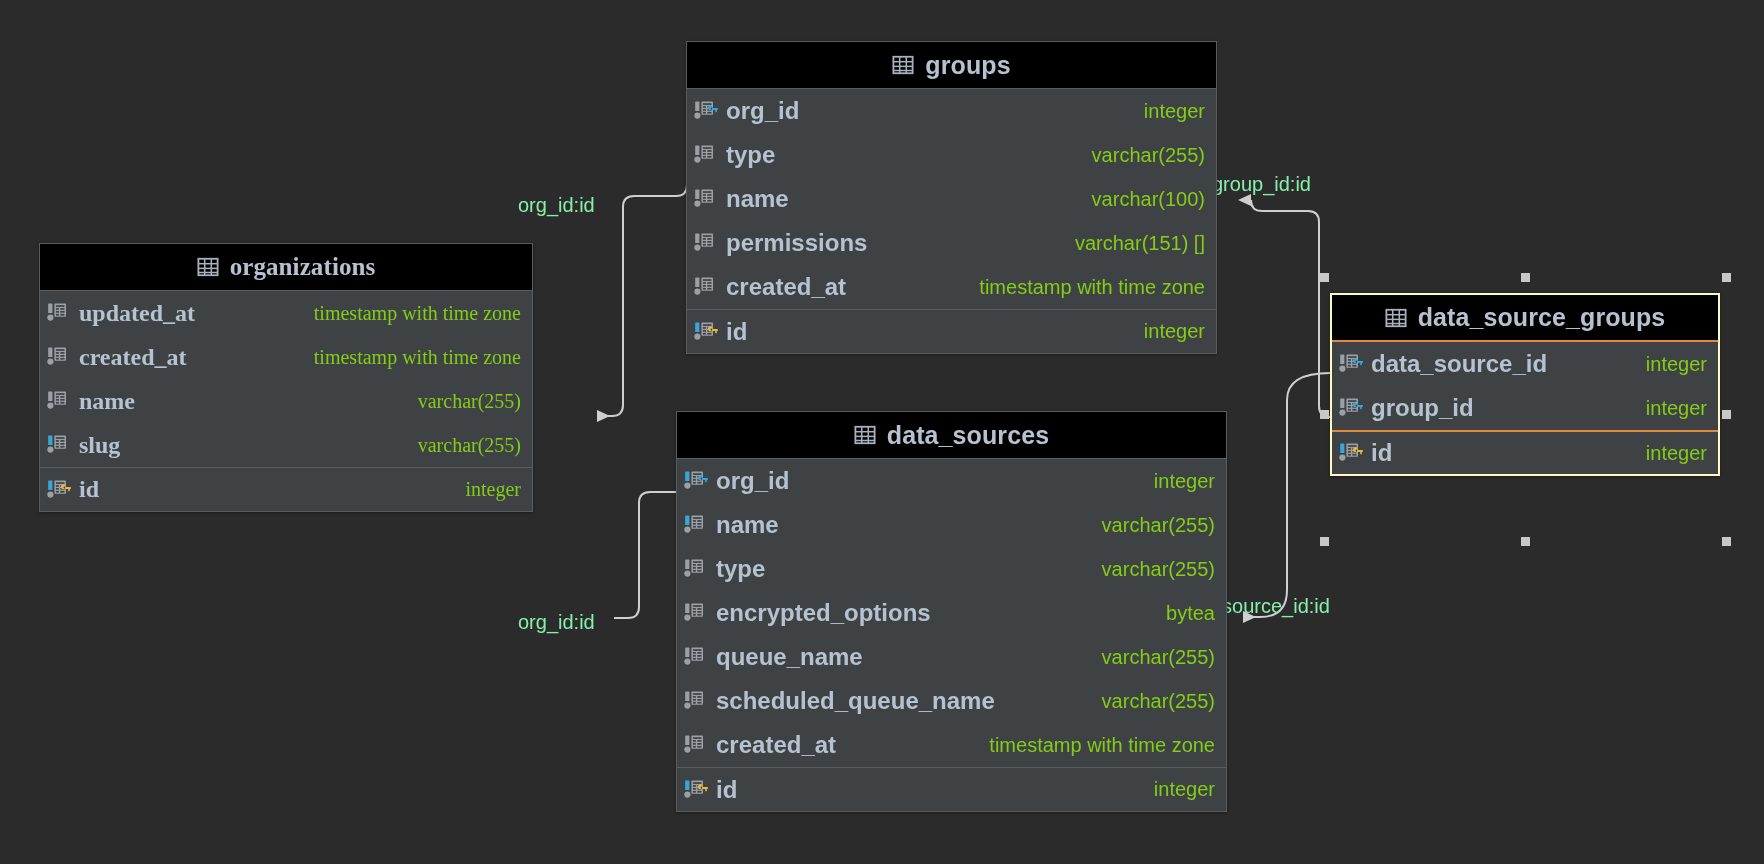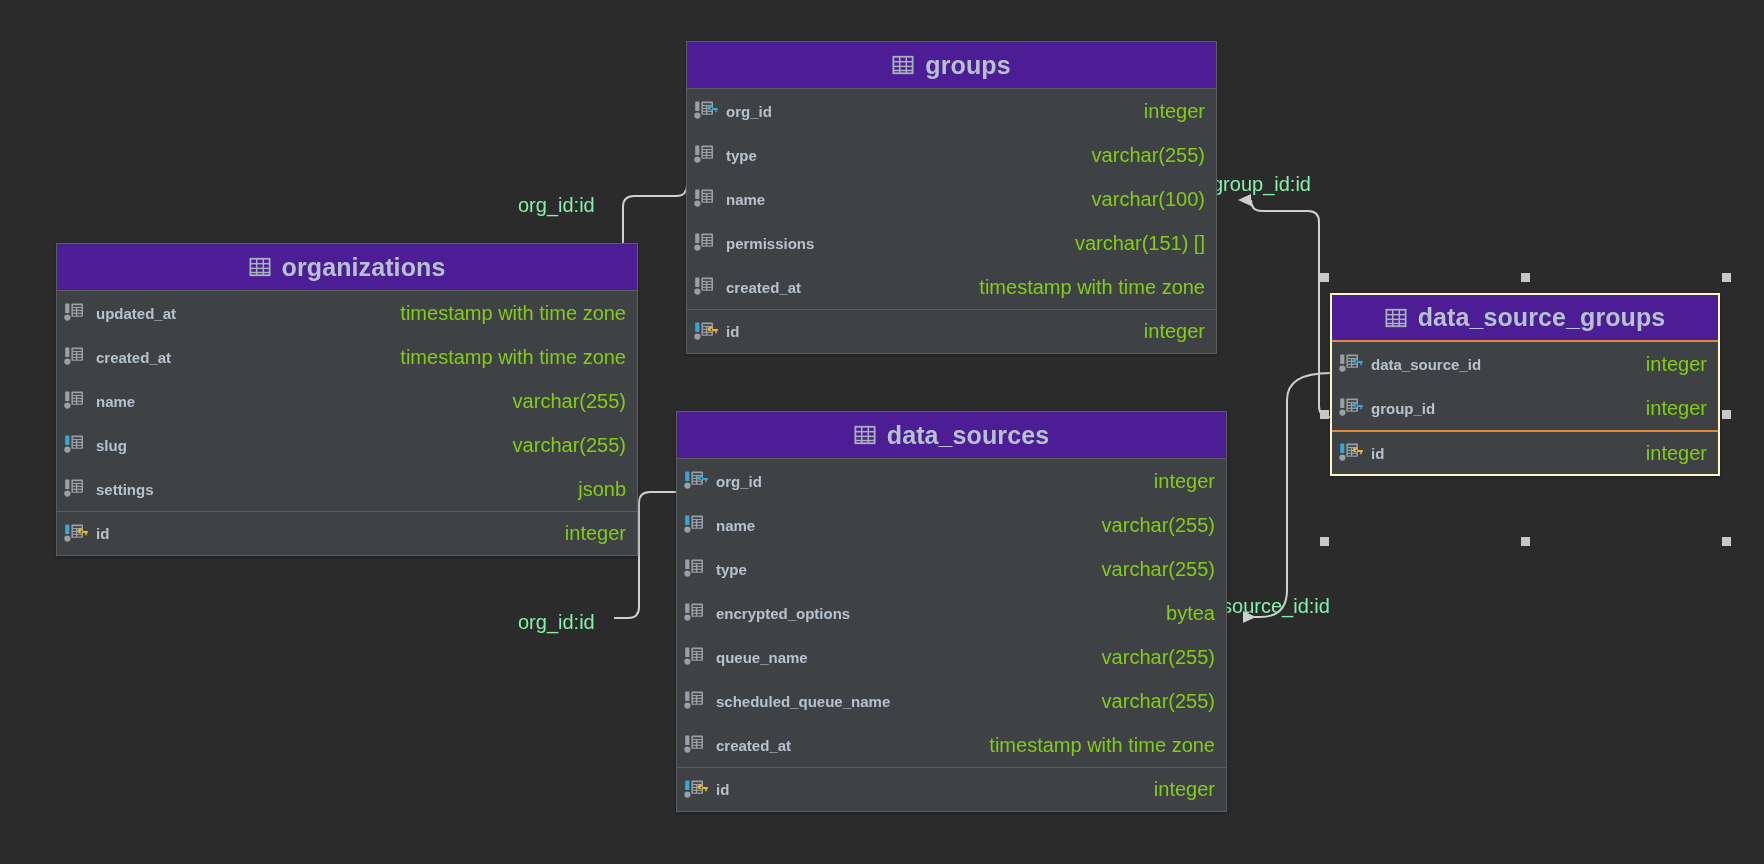--- a/index.html
+++ b/index.html
@@ -17,21 +17,21 @@
     background:#3f4244;
     border:1px solid #5a5d5f;
     box-sizing:border-box;
     box-shadow:0 1px 3px rgba(0,0,0,.35);
   }
   .tbl.sel{ border:2px solid #fef9c3; }
 
   .tbl-head{
     display:flex;align-items:center;justify-content:center;gap:11px;
     height:47px;box-sizing:border-box;
-    background:#4c1d95;
+    background:#000000;
     border-bottom:1px solid #5a5d5f;
   }
   .tbl.sel .tbl-head{border-bottom:2px solid #e08a3c;}
   .tbl-title{
     color:#b6c2cf;font-size:25px;font-weight:bold;letter-spacing:.1px;white-space:nowrap;
   }
 
   .rows{display:block;}
   .row{
     display:flex;align-items:center;
@@ -40,21 +40,21 @@
     gap:6px;
     background:#3f4244;
   }
   .row.pk{
     background:#3f4244;
     border-top:1px solid #5a5d5f;
     text-align:right;
   }
   .tbl.sel .row.pk{border-top:2px solid #e08a3c;}
   .col-name{
-    color:#b6c2cf;font-size:15px;font-weight:bold;white-space:nowrap;
+    color:#b6c2cf;font-size:24px;font-weight:bold;white-space:nowrap;
   }
   .col-type{
     margin-left:auto;color:#84cc16;font-size:20px;font-weight:normal;white-space:nowrap;
     padding-left:14px;
   }
 
   
   .ico{flex:0 0 auto;width:26px;height:24px;display:block;}
   .grid-ico{flex:0 0 auto;width:22px;height:22px;display:block;}
 
@@ -239,21 +239,21 @@
       <rect x="21.2" y="11.0" width="1.6" height="2.2" fill="#e8b93a"></rect>
     </g>
   </svg>
           </span>
       <span class="col-name">id</span>
       <span class="col-type">integer</span>
     </div>
       </div>
   </div>
 
-  <div class="tbl" id="t1" style="left:56px;top:243px;width:582px;">
+  <div class="tbl" id="t1" style="left:39px;top:243px;width:494px;font-family:Liberation Serif, serif;">
     <div class="tbl-head">
       <svg class="grid-ico" viewBox="0 0 16 16">
         <rect x="1" y="2" width="14" height="12" fill="none" stroke="#a8b2bd" stroke-width="1.3"></rect>
         <line x1="1" y1="5.6" x2="15" y2="5.6" stroke="#a8b2bd" stroke-width="1.1"></line>
         <line x1="1" y1="9" x2="15" y2="9" stroke="#a8b2bd" stroke-width="1.1"></line>
         <line x1="1" y1="12" x2="15" y2="12" stroke="#a8b2bd" stroke-width="1.1"></line>
         <line x1="5.6" y1="2" x2="5.6" y2="14" stroke="#a8b2bd" stroke-width="1.1"></line>
         <line x1="10.4" y1="2" x2="10.4" y2="14" stroke="#a8b2bd" stroke-width="1.1"></line>
       </svg>
       <div class="tbl-title">organizations</div>
@@ -327,39 +327,20 @@
     <rect x="13.3" y="7.1" width="4.2" height="1.7" fill="#3f4244"></rect>
     <rect x="8.9" y="10.0" width="3.0" height="1.7" fill="#3f4244"></rect>
     <rect x="13.3" y="10.0" width="4.2" height="1.7" fill="#3f4244"></rect>
     <rect x="8.9" y="12.9" width="3.0" height="1.7" fill="#3f4244"></rect>
     <rect x="13.3" y="12.9" width="4.2" height="1.7" fill="#3f4244"></rect>
 
   </svg>
           </span>
       <span class="col-name">slug</span>
       <span class="col-type">varchar(255)</span>
-    </div>
-    <div class="row">
-      <span>
-            <svg class="ico" viewBox="0 0 26 24">
-    <rect x="1.2" y="2.5" width="4.2" height="9.5" rx="0.6" fill="#9aa0a6"></rect>
-    <circle cx="3.4" cy="16.6" r="3.1" fill="#9aa0a6"></circle>
-    <rect x="7.4" y="2.6" width="11.6" height="13.2" rx="0.8" fill="#9aa0a6"></rect>
-    <rect x="8.9" y="4.2" width="8.6" height="1.7" fill="#3f4244"></rect>
-    <rect x="8.9" y="7.1" width="3.0" height="1.7" fill="#3f4244"></rect>
-    <rect x="13.3" y="7.1" width="4.2" height="1.7" fill="#3f4244"></rect>
-    <rect x="8.9" y="10.0" width="3.0" height="1.7" fill="#3f4244"></rect>
-    <rect x="13.3" y="10.0" width="4.2" height="1.7" fill="#3f4244"></rect>
-    <rect x="8.9" y="12.9" width="3.0" height="1.7" fill="#3f4244"></rect>
-    <rect x="13.3" y="12.9" width="4.2" height="1.7" fill="#3f4244"></rect>
-
-  </svg>
-          </span>
-      <span class="col-name">settings</span>
-      <span class="col-type">jsonb</span>
     </div>
     <div class="row pk">
       <span>
             <svg class="ico" viewBox="0 0 26 24">
     <rect x="1.2" y="2.5" width="4.2" height="9.5" rx="0.6" fill="#3aa6d8"></rect>
     <circle cx="3.4" cy="16.6" r="3.1" fill="#9aa0a6"></circle>
     <rect x="7.4" y="2.6" width="11.6" height="13.2" rx="0.8" fill="#9aa0a6"></rect>
     <rect x="8.9" y="4.2" width="8.6" height="1.7" fill="#3f4244"></rect>
     <rect x="8.9" y="7.1" width="3.0" height="1.7" fill="#3f4244"></rect>
     <rect x="13.3" y="7.1" width="4.2" height="1.7" fill="#3f4244"></rect>

